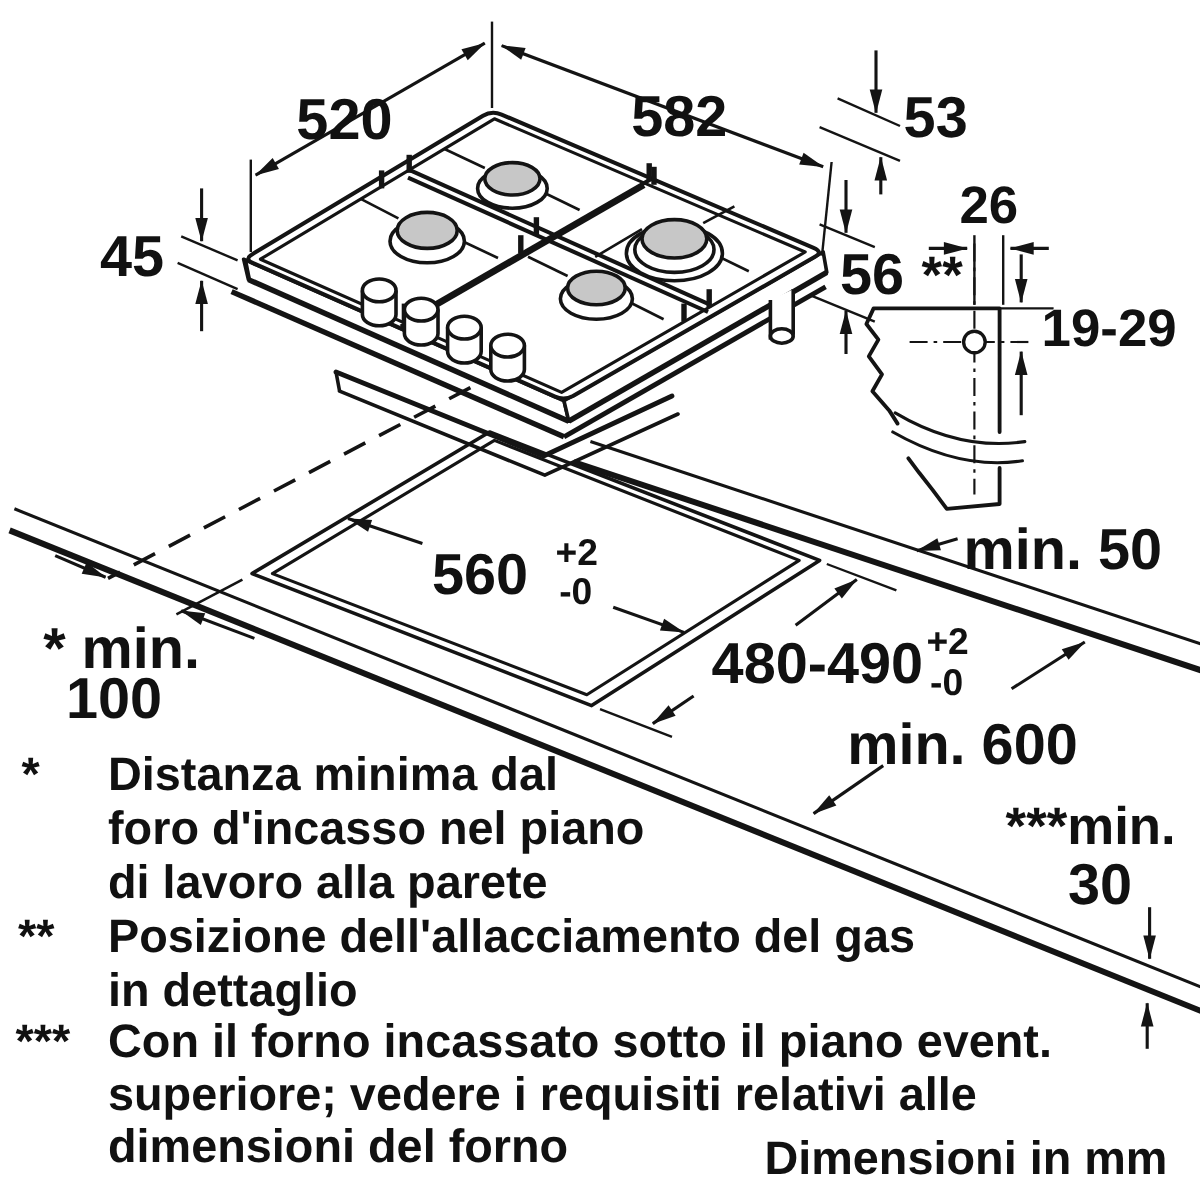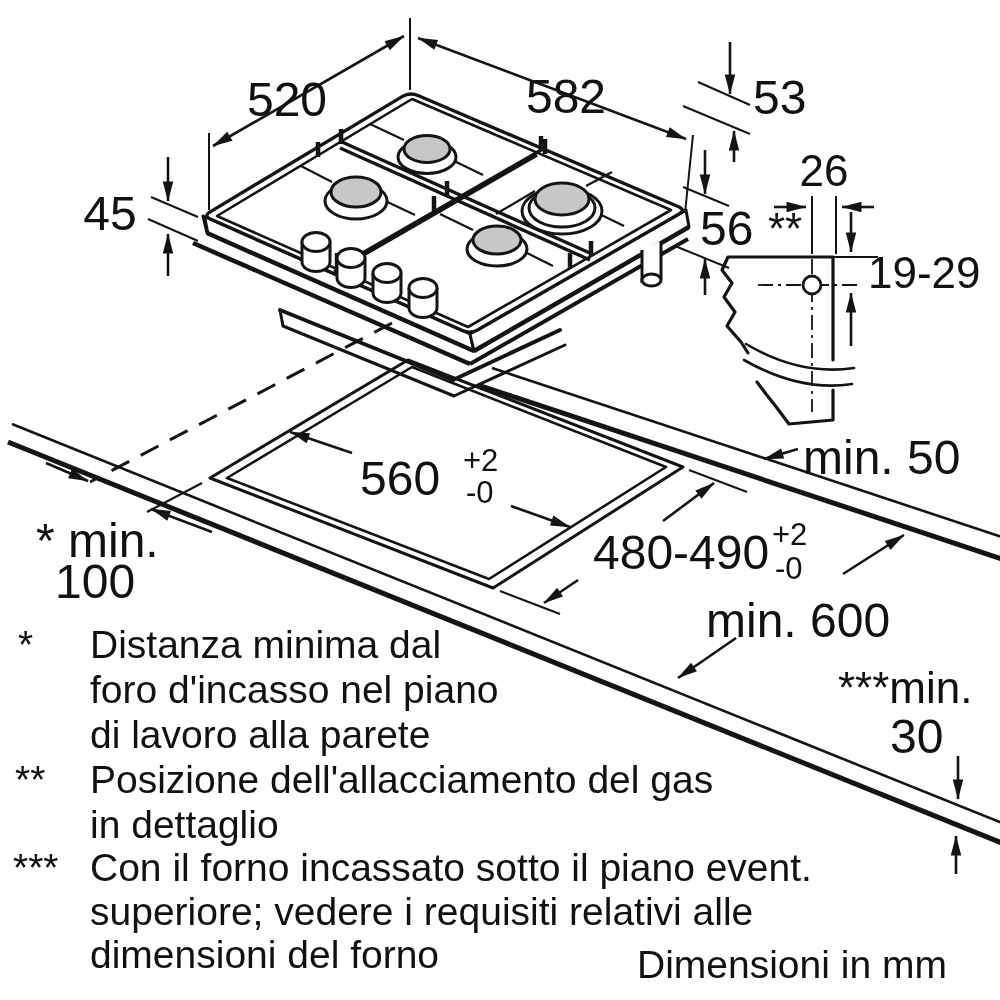--- a/index.html
+++ b/index.html
@@ -1,16 +1,16 @@
 <!DOCTYPE html>
 <html><head>
 <meta charset="utf-8">
 <style>
   html,body{margin:0;padding:0;background:#fff;}
-  .page{position:relative;width:1000px;height:1000px;background:#fff;overflow:hidden;}
+  .page{position:relative;width:1000px;height:1000px;background:#fff;overflow:hidden;font-weight:bold;}
   svg{display:block;}
   .ln{stroke:#141414;fill:none;}
   .w2{stroke-width:2;} .w22{stroke-width:2.2;} .w26{stroke-width:2.6;} .w3{stroke-width:3;}
   .w34{stroke-width:3.4;} .w4{stroke-width:4;} .w45{stroke-width:4.5;} .w5{stroke-width:5;}
   .whitefill{fill:#fff;}
   .capfill{fill:#c7c7c7;}
   .dim{stroke:#141414;stroke-width:2.6;fill:none;}
   .num{font-family:"Liberation Sans",sans-serif;font-size:44px;fill:#111;}
   .numbig{font-family:"Liberation Sans",sans-serif;font-size:48px;fill:#111;}
   .tol{font-family:"Liberation Sans",sans-serif;font-size:31px;fill:#111;}

